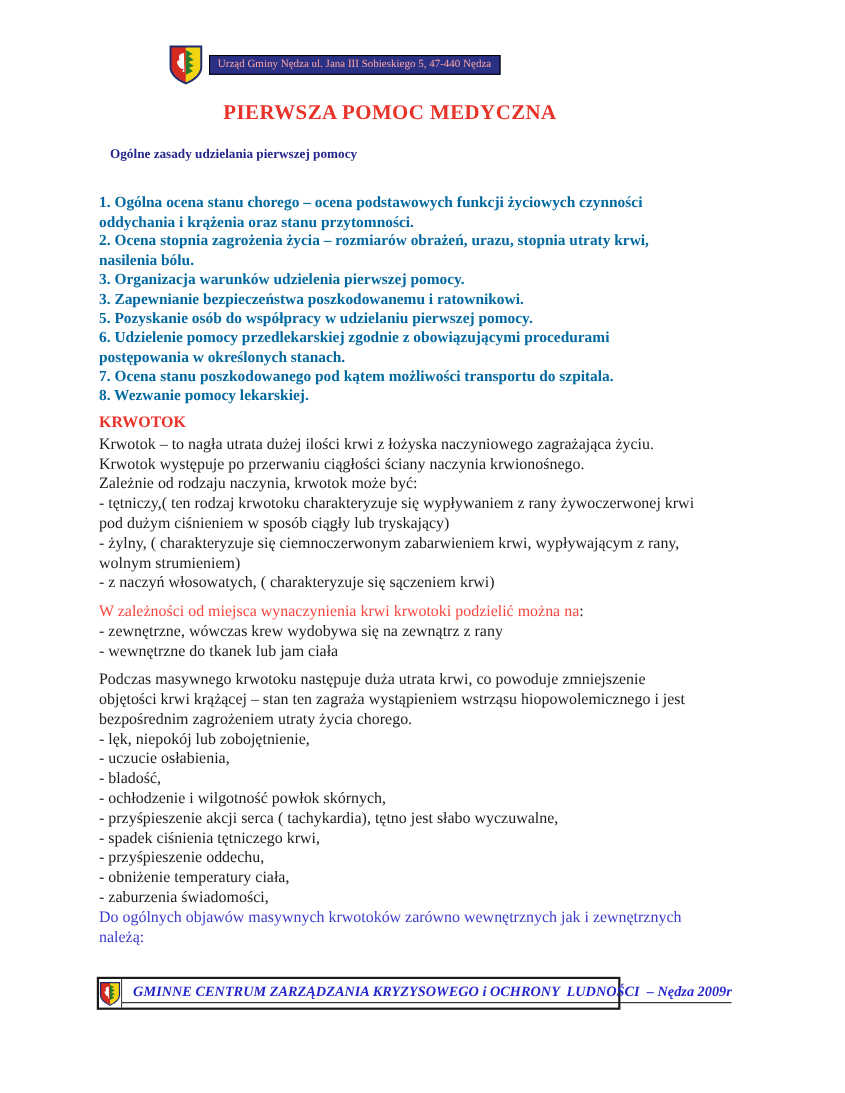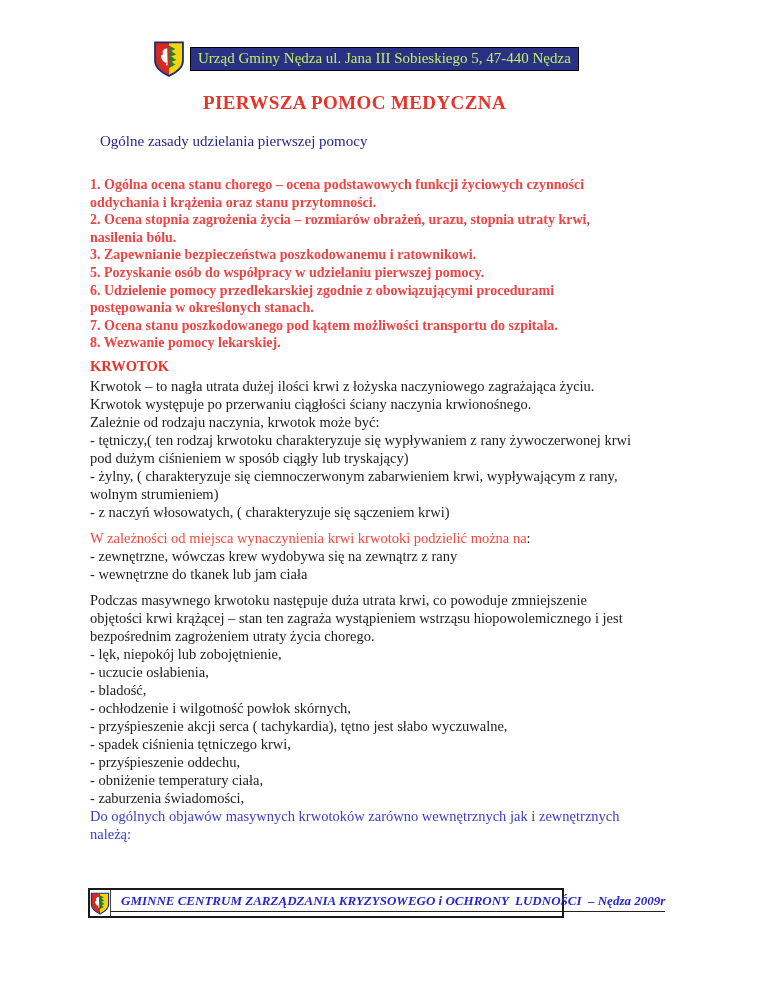--- a/index.html
+++ b/index.html
@@ -14,48 +14,48 @@
 
   
   .header {
     position: absolute; top: 41px; left: 151px;
     display: flex; align-items: center; gap: 3px;
   }
   .header .crest { width: 36px; height: 36px; display: block; }
   .banner {
     background: #2a3084;
     border: 1px solid #000;
-    color: #bef264;
-    font-size: 15px;
+    color: #fca5a5;
+    font-size: 10px;
     padding: 2px 7px 3px 7px;
     white-space: nowrap;
   }
 
   
   .doc-title {
     position: absolute; top: 92px; left: 0; width: 709px;
     text-align: center;
     color: #e93229;
     font-size: 19px; font-weight: bold;
     letter-spacing: 0.4px;
   }
   .doc-subtitle {
     position: absolute; top: 133px; left: 100px;
     color: #26268c;
-    font-size: 15px; font-weight: normal;
+    font-size: 12px; font-weight: bold;
   }
 
   
   .content {
     position: absolute; top: 176px; left: 90px; width: 600px;
   }
   .pre { white-space: pre-wrap; }
 
   .principles {
-    color: #ef4444; font-weight: bold;
+    color: #0369a1; font-weight: bold;
     font-size: 14px; line-height: 17.6px;
   }
   .section-heading {
     color: #e93229; font-weight: bold;
     font-size: 14.5px; line-height: 18px;
     margin-top: 5px; margin-bottom: 2px;
   }
   .body-par {
     font-size: 14.5px; line-height: 18px;
     margin: 0 0 8px 0;
@@ -107,20 +107,21 @@
 <div class="doc-title">PIERWSZA POMOC MEDYCZNA</div>
 <div class="doc-subtitle">Ogólne zasady udzielania pierwszej pomocy</div>
 
 <div class="content">
 
   <div class="principles">
     <div class="pre">1. Ogólna ocena stanu chorego – ocena podstawowych funkcji życiowych czynności
 oddychania i krążenia oraz stanu przytomności.</div>
     <div class="pre">2. Ocena stopnia zagrożenia życia – rozmiarów obrażeń, urazu, stopnia utraty krwi,
 nasilenia bólu.</div>
+    <div class="pre">3. Organizacja warunków udzielenia pierwszej pomocy.</div>
     <div class="pre">3. Zapewnianie bezpieczeństwa poszkodowanemu i ratownikowi.</div>
     <div class="pre">5. Pozyskanie osób do współpracy w udzielaniu pierwszej pomocy.</div>
     <div class="pre">6. Udzielenie pomocy przedlekarskiej zgodnie z obowiązującymi procedurami
 postępowania w określonych stanach.</div>
     <div class="pre">7. Ocena stanu poszkodowanego pod kątem możliwości transportu do szpitala.</div>
     <div class="pre">8. Wezwanie pomocy lekarskiej.</div>
   </div>
 
   <div class="section-heading">KRWOTOK</div>
 

